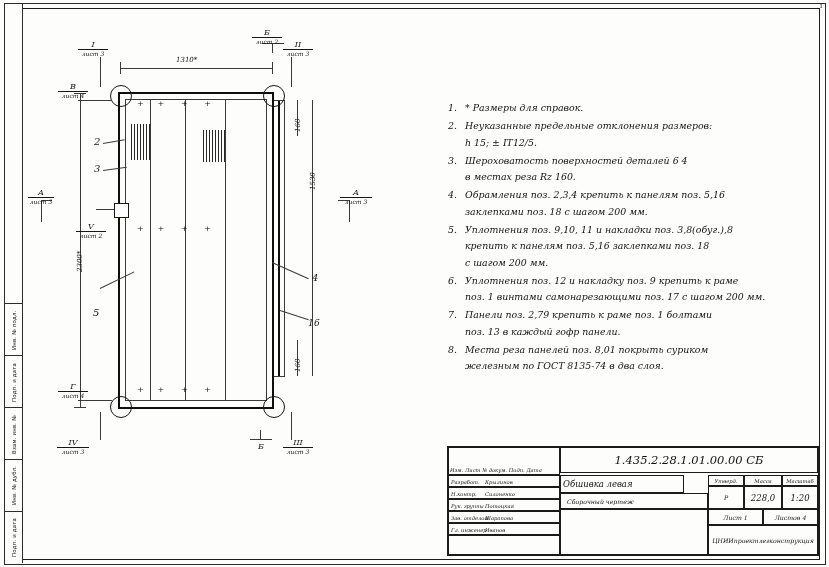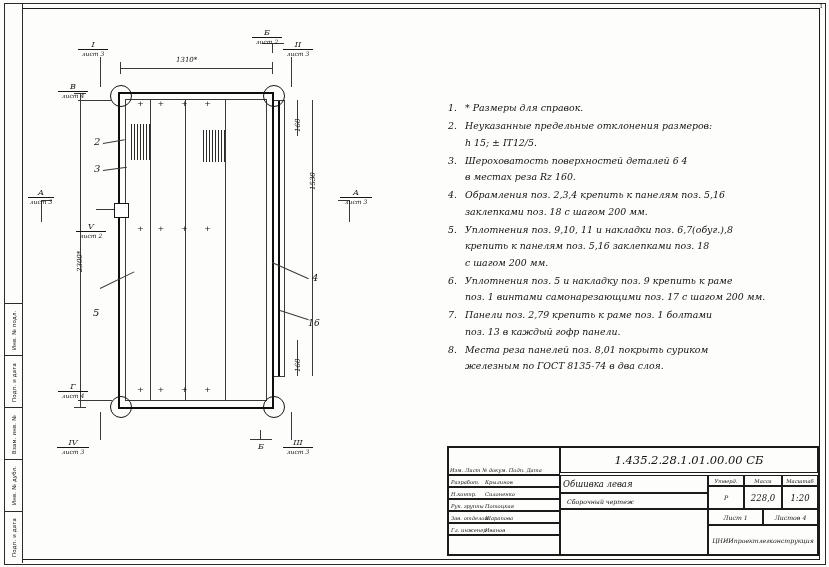--- a/index.html
+++ b/index.html
@@ -253,27 +253,27 @@
       <span class="body">Шероховатость поверхностей деталей 6 4</span>
       <span class="l2">в местах   реза    Rz 160.</span>
     </div>
     <div class="note">
       <span class="num">4.</span>
       <span class="body">Обрамления    поз. 2,3,4  крепить к панелям поз. 5,16</span>
       <span class="l2">заклепками поз. 18 с шагом 200 мм.</span>
     </div>
     <div class="note">
       <span class="num">5.</span>
-      <span class="body">Уплотнения поз. 9,10, 11 и накладки поз. 6,7(обуг.),8</span>
+      <span class="body">Уплотнения поз. 9,10, 11 и накладки поз. 3,8(обуг.),8</span>
       <span class="l2">крепить к панелям поз. 5,16 заклепками поз. 18</span>
       <span class="l2">с шагом   200 мм.</span>
     </div>
     <div class="note">
       <span class="num">6.</span>
-      <span class="body">Уплотнения поз. 5 и накладку поз. 9 крепить к раме</span>
+      <span class="body">Уплотнения поз. 12 и накладку поз. 9 крепить к раме</span>
       <span class="l2">поз. 1 винтами самонарезающими поз. 17 с шагом 200 мм.</span>
     </div>
     <div class="note">
       <span class="num">7.</span>
       <span class="body">Панели поз. 2,79 крепить к раме поз. 1 болтами</span>
       <span class="l2">поз. 13 в каждый гофр панели.</span>
     </div>
     <div class="note">
       <span class="num">8.</span>
       <span class="body">Места реза панелей поз. 8,01 покрыть суриком</span>
@@ -309,21 +309,21 @@
     <div class="c b" style="left:0;top:64px;width:112px;height:12px;">
       <span class="tb-t tiny" style="position:absolute;left:2px;top:3px;">Зав. отделом</span>
       <span class="tb-t tiny" style="position:absolute;left:36px;top:3px;">Шарапова</span>
     </div>
     <div class="c b" style="left:0;top:76px;width:112px;height:12px;">
       <span class="tb-t tiny" style="position:absolute;left:2px;top:3px;">Гл. инженер</span>
       <span class="tb-t tiny" style="position:absolute;left:36px;top:3px;">Иванов</span>
     </div>
     <div class="c b" style="left:0;top:88px;width:112px;height:20px;"></div>
 
-    <div class="c b lft tb-t med" style="left:112px;top:28px;width:148px;height:18px;">Обшивка   левая</div>
+    <div class="c b lft tb-t med" style="left:112px;top:28px;width:124px;height:18px;">Обшивка   левая</div>
     <div class="c b lft tb-t small" style="left:112px;top:46px;width:148px;height:16px;padding-left:6px;">Сборочный   чертеж</div>
     <div class="c b" style="left:112px;top:62px;width:148px;height:46px;"></div>
 
     <div class="c b ctr tb-t tiny" style="left:260px;top:28px;width:36px;height:11px;">Утверд.</div>
     <div class="c b ctr tb-t tiny" style="left:296px;top:28px;width:38px;height:11px;">Масса</div>
     <div class="c b ctr tb-t tiny" style="left:334px;top:28px;width:36px;height:11px;">Масштаб</div>
 
     <div class="c b ctr tb-t small" style="left:260px;top:39px;width:36px;height:23px;">Р</div>
     <div class="c b ctr tb-t med" style="left:296px;top:39px;width:38px;height:23px;">228,0</div>
     <div class="c b ctr tb-t med" style="left:334px;top:39px;width:36px;height:23px;">1:20</div>

